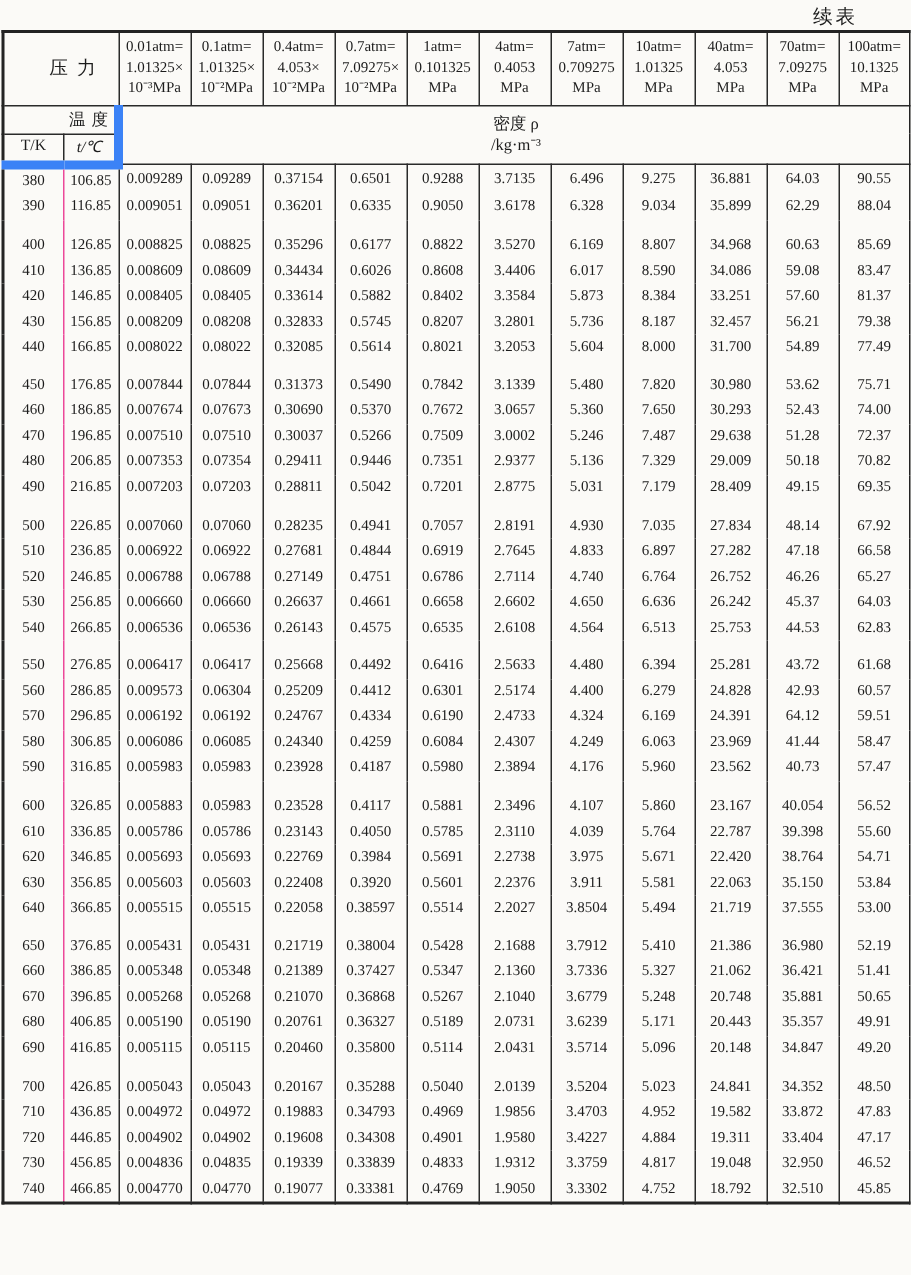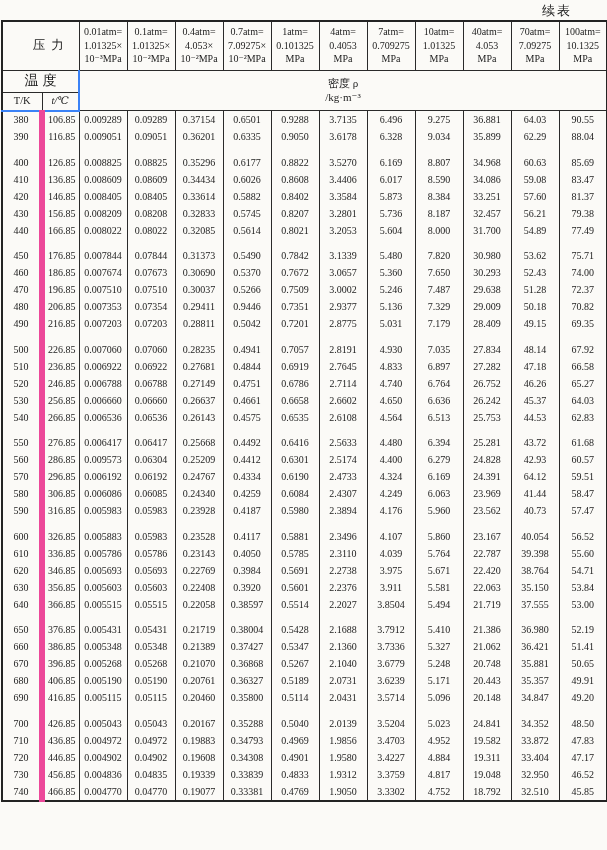--- a/index.html
+++ b/index.html
@@ -3,21 +3,21 @@
 <meta charset="utf-8">
 <style>
   html,body{margin:0;padding:0;}
   body{
     width:607px;height:850px;
     background:#fbfaf7;
     font-family:"Liberation Serif","DejaVu Serif",serif;
     color:#1c1c1c;
     -webkit-font-smoothing:antialiased;
   }
-  .page{width:607px;height:850px;overflow:hidden;box-sizing:border-box;padding:2px 1px 0 1px;}
+  .page{width:607px;height:850px;overflow:hidden;box-sizing:border-box;padding:2px 1px 0 1px;font-family:Liberation Serif, serif;}
   .continued{
     text-align:right;
     font-size:13px;
     letter-spacing:2px;
     padding:1px 34px 2px 0;
     line-height:15px;
   }
   table{
     border-collapse:collapse;
     table-layout:fixed;
@@ -43,46 +43,47 @@
     border-left:1px solid #2a2a2a;
     border-bottom:1px solid #2a2a2a;
     font-size:10px;
     line-height:13.5px;
     padding:3px 0 4px 0;
     margin-top:16px;
   }
   th.temp-label{
     border-right:1px solid #2a2a2a;
     border-bottom:1px solid #2a2a2a;
-    font-size:14px;
+    font-size:11px;
     letter-spacing:4px;
     padding:1px 0 2px 4px;
     height:15px;
+    text-align:right;
   }
   th.density-label{
-    border-left:2px solid #3b82f6;
+    border-left:6px solid #3b82f6;
     border-bottom:1px solid #2a2a2a;
     font-size:11px;
     line-height:14px;
     padding:1px 0;
   }
   th.tk-h,th.tc-h{
-    border-bottom:2px solid #3b82f6;
+    border-bottom:6px solid #3b82f6;
     font-size:10.5px;
     height:15px;
     padding:0 0 2px 0;
   }
   th.tc-h{border-left:1px solid #2a2a2a;font-style:italic;}
   
   td{
     font-size:10px;
     padding:1.5px 1px;
     line-height:14px;
   }
-  td.tc{border-left:6px solid #ec4899;}
+  td.tc{border-left:1px solid #ec4899;}
   td.dv{border-left:1px solid #2a2a2a;}
   tr.gap td{padding-top:10px;}
 </style>
 </head>
 <body>
 
 <div class="page">
   <div class="continued">续表</div>
 
   <table>

